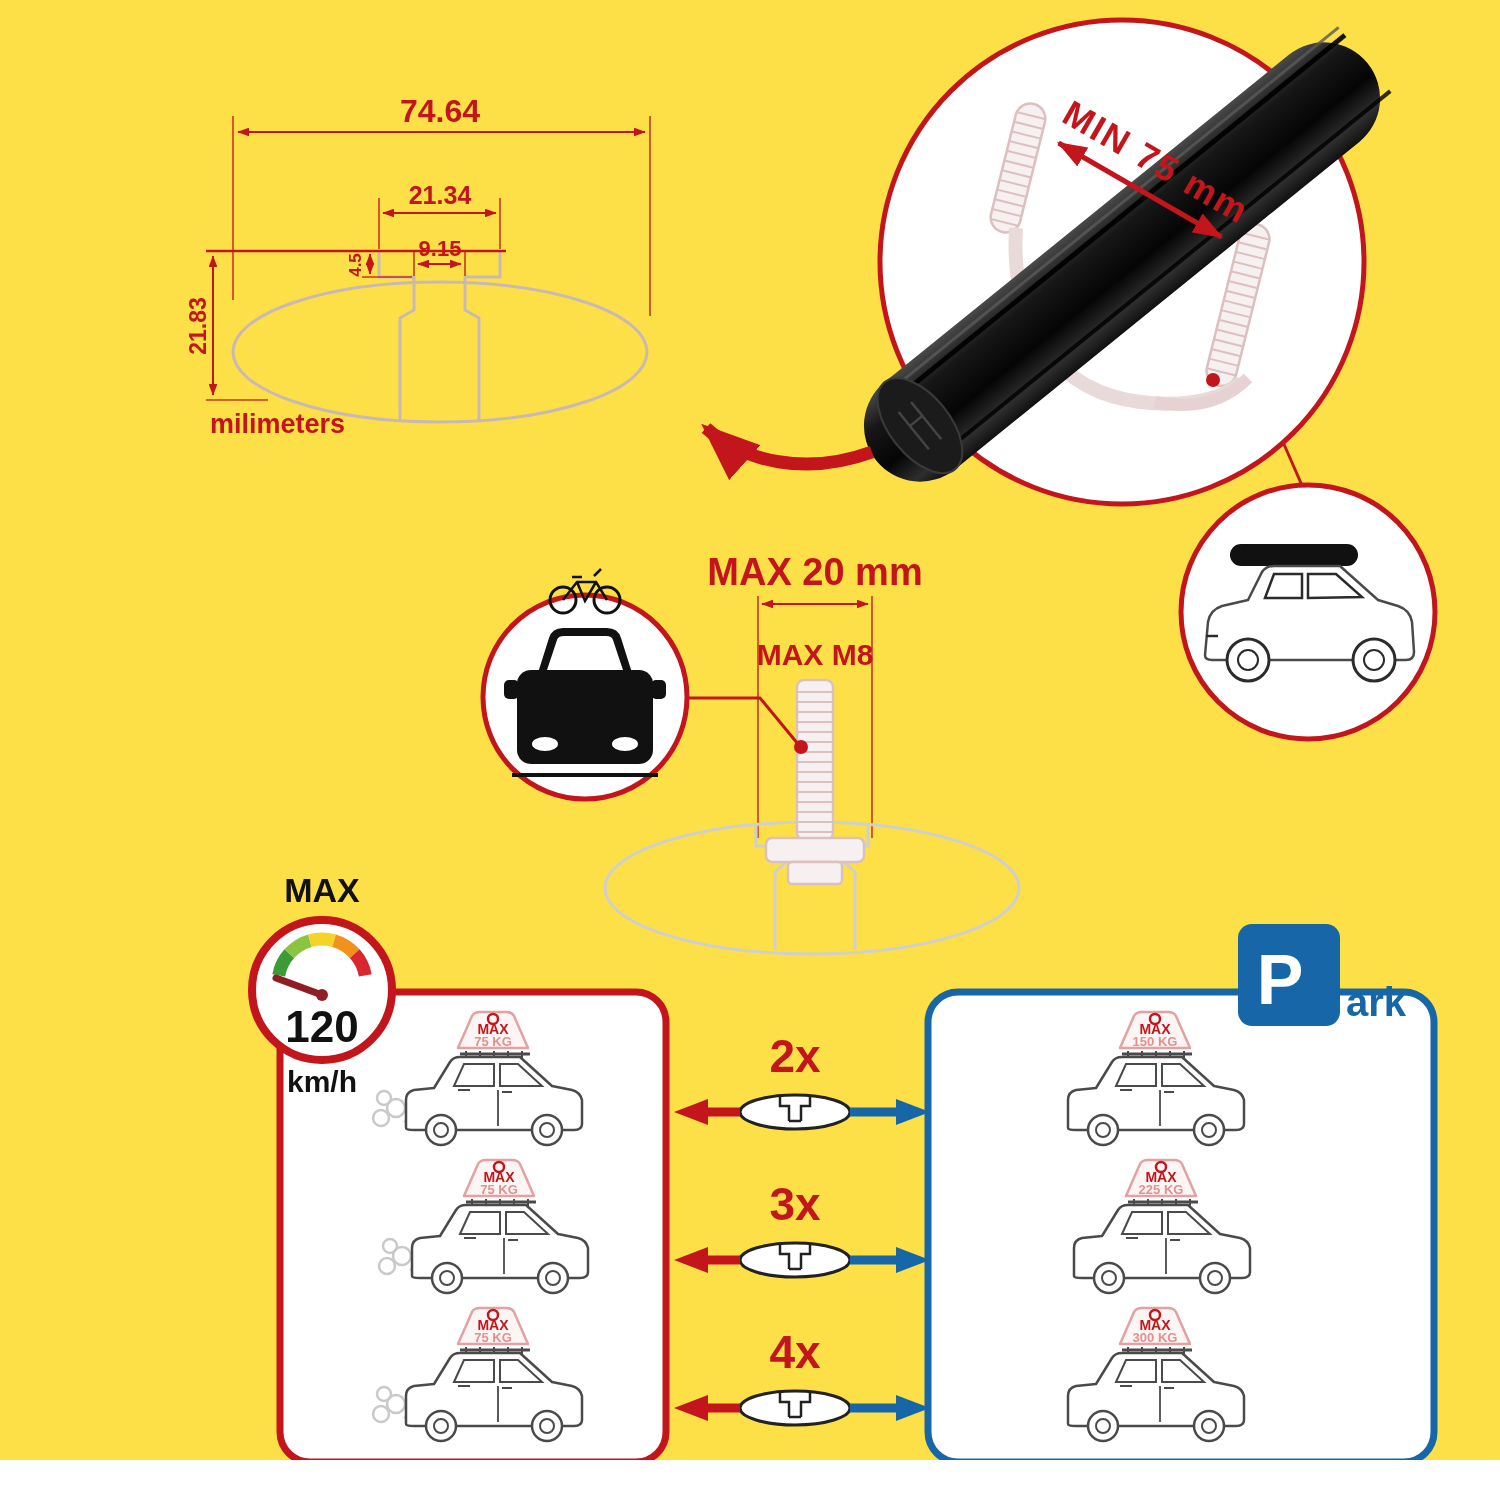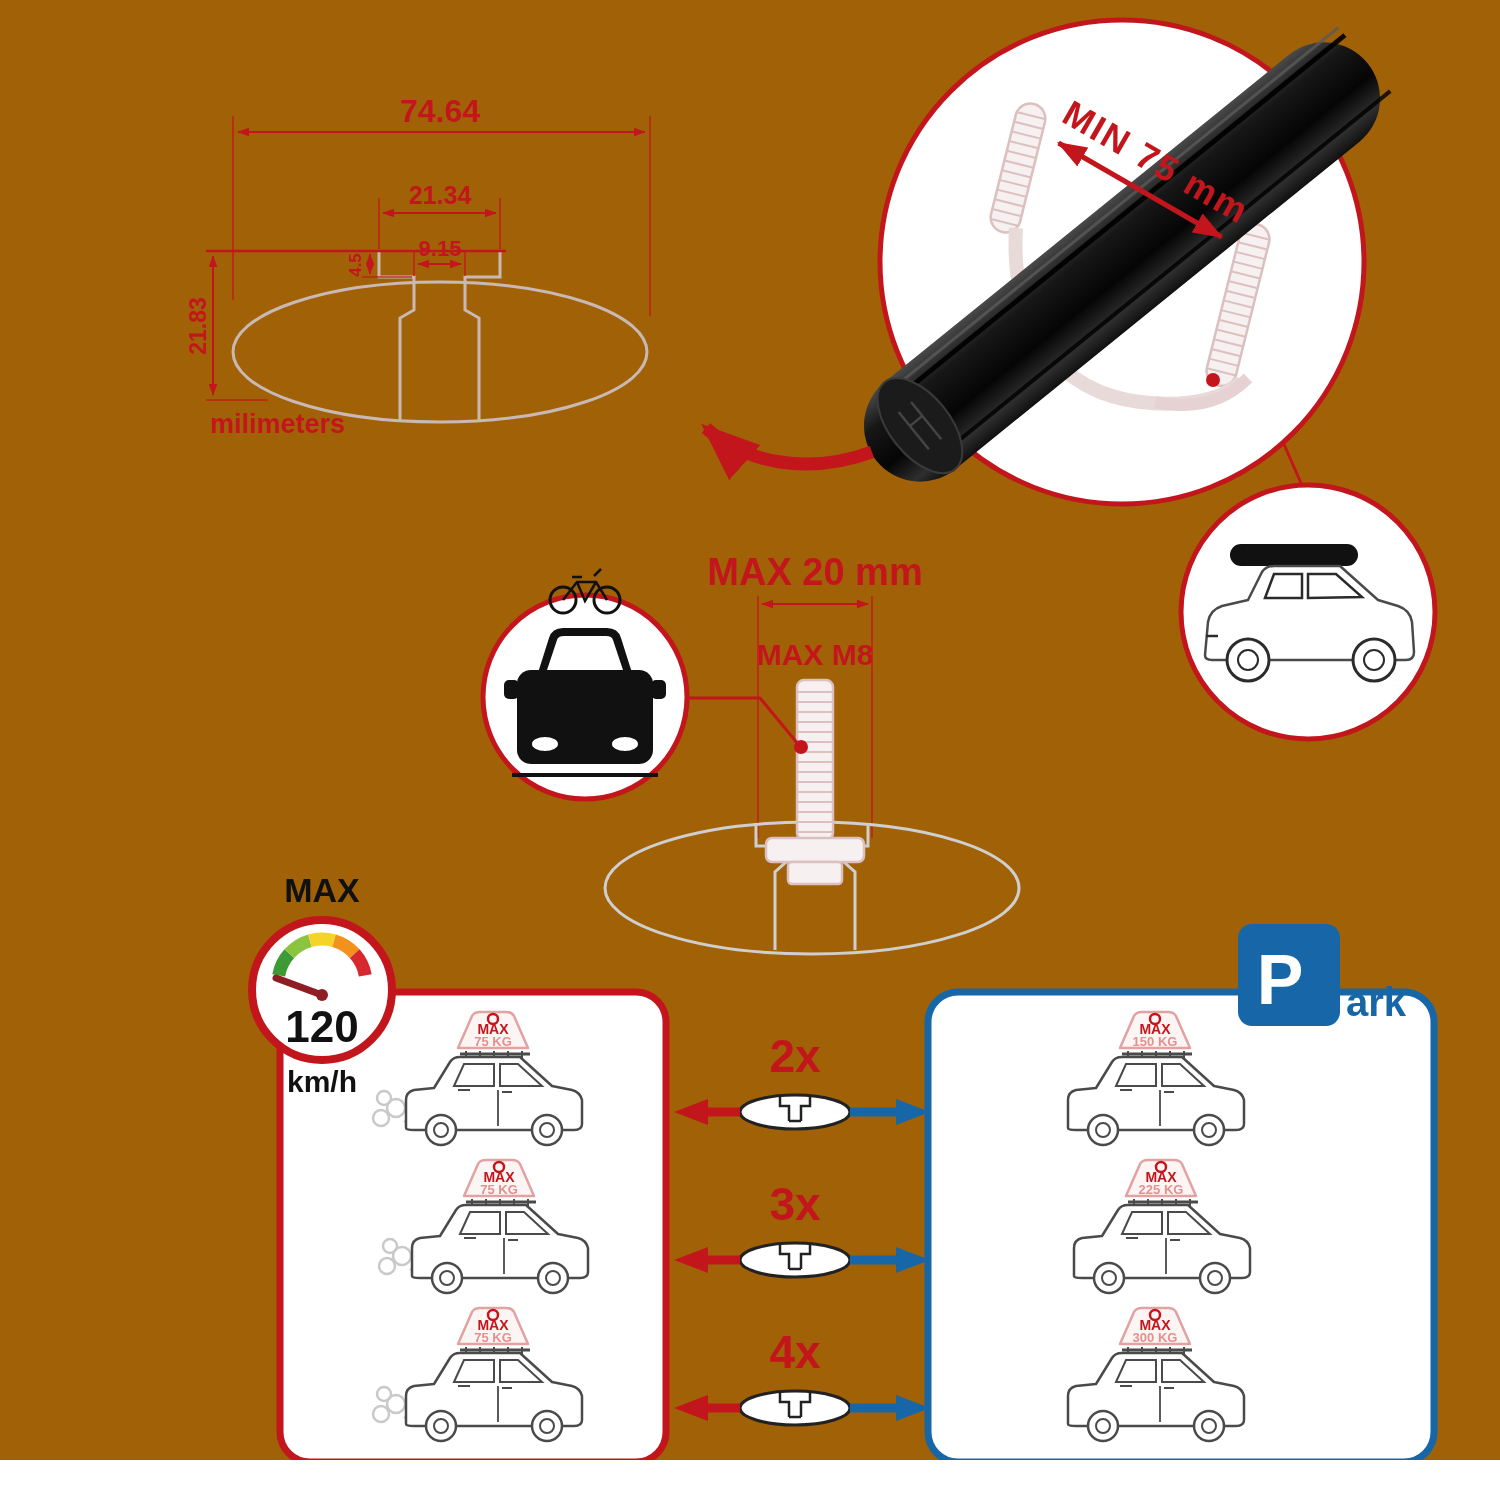--- a/index.html
+++ b/index.html
@@ -1,16 +1,16 @@
 <!DOCTYPE html>
 <html><head>
 <meta charset="utf-8">
 <style>
   html,body{margin:0;padding:0;background:#fff;}
-  .canvas{position:relative;width:1500px;height:1460px;background:#a16207;overflow:hidden;}
+  .canvas{position:relative;width:1500px;height:1460px;background:#fde047;overflow:hidden;}
   svg{display:block;}
   text{font-family:"Liberation Sans",sans-serif;}
   .mid{text-anchor:middle;}
   .t-red{fill:#C3161C;font-weight:bold;}
   .t-pink{fill:#E58F8F;font-weight:bold;}
   .t-black{fill:#111;font-weight:bold;}
   .t-white{fill:#fff;font-weight:bold;}
   .t-blue{fill:#1767A8;font-weight:bold;}
   .dim-line{stroke:#C3161C;stroke-width:2;fill:none;}
   .ext-line{stroke:#C3161C;stroke-width:1.6;fill:none;opacity:.85;}

